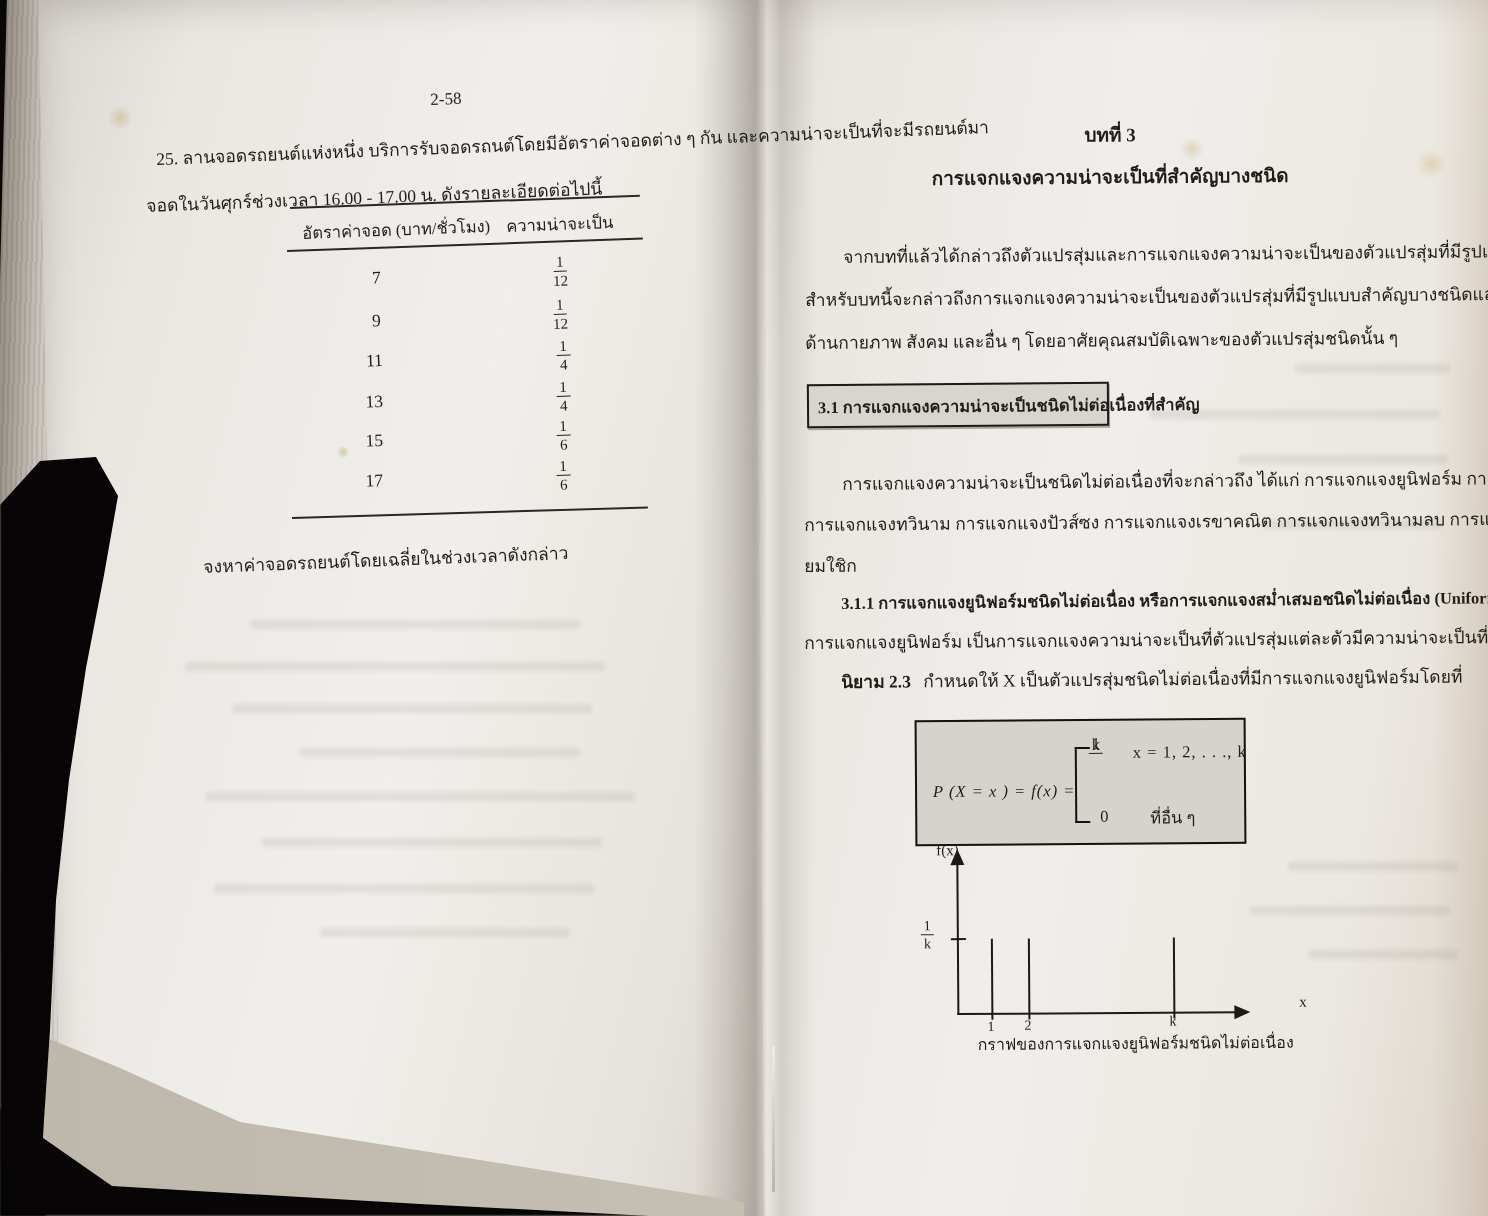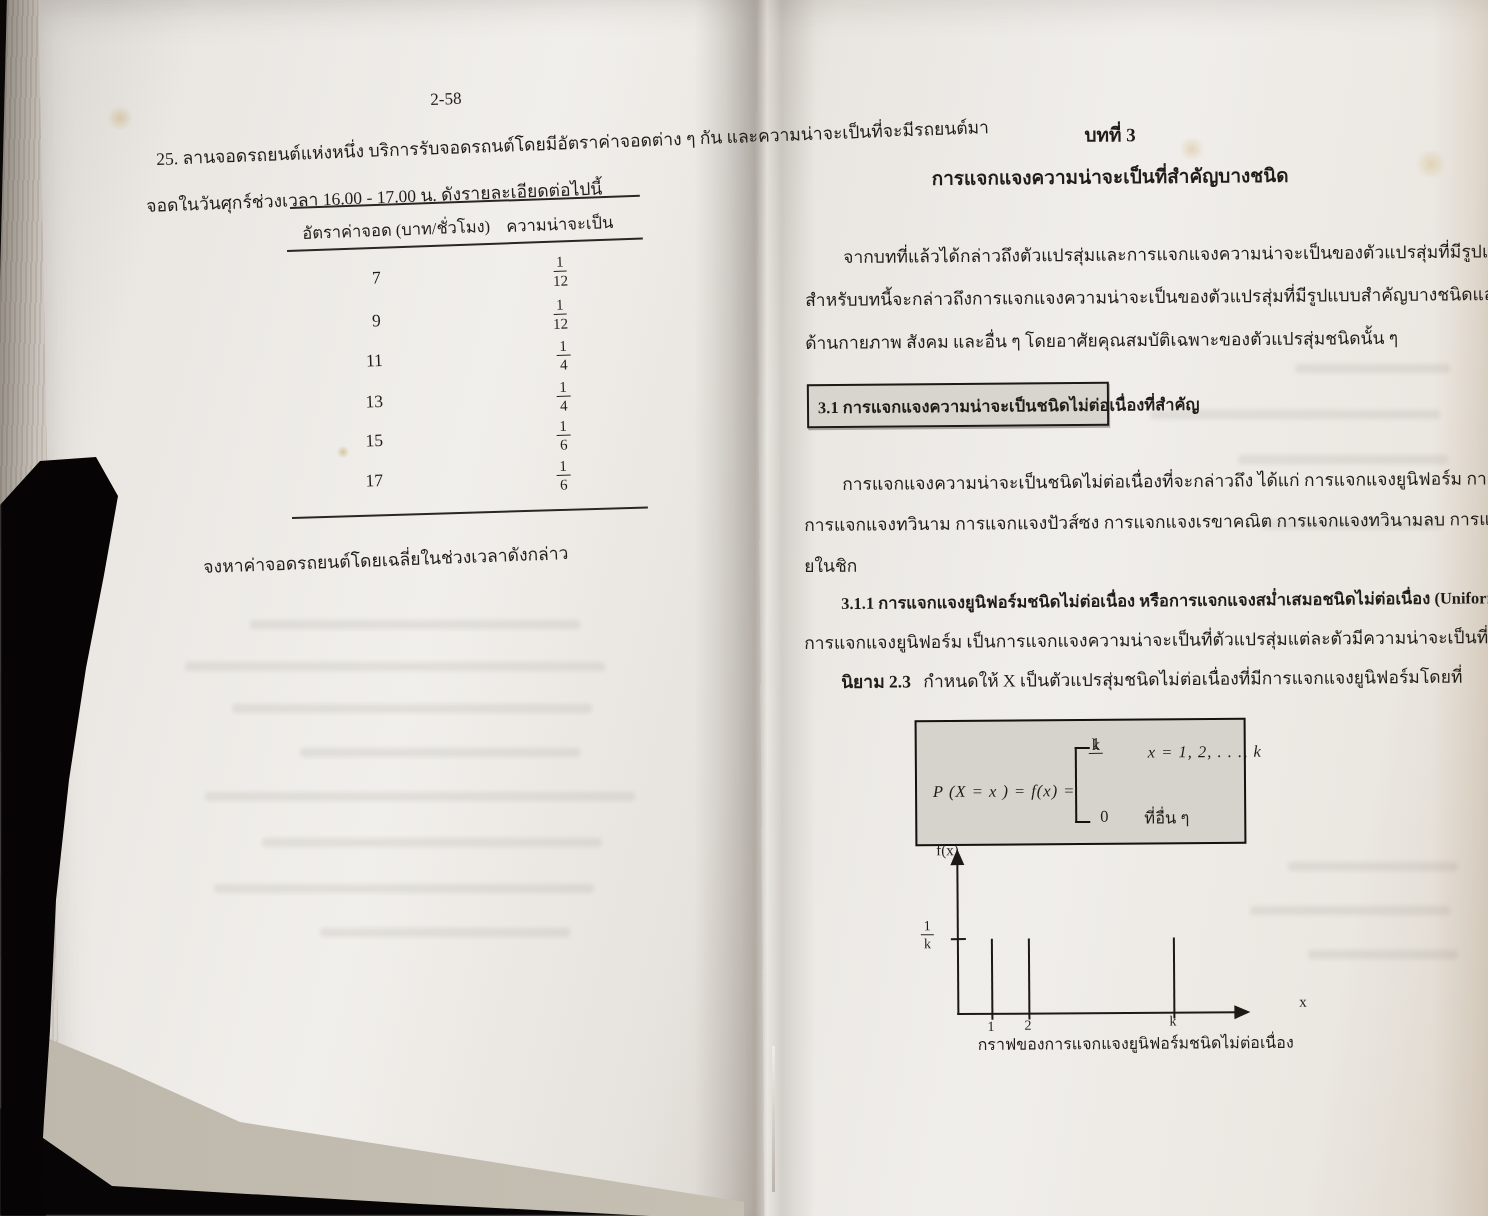--- a/index.html
+++ b/index.html
@@ -50,23 +50,23 @@
   .section-box{position:absolute;left:807px;top:383px;width:298px;height:40px;
     background:#d8d5cf;border:2px solid #1c1916;box-shadow:1px 2px 0 rgba(40,35,30,.35);
     transform:rotate(-0.5deg);}
   .section-box span{position:absolute;left:9px;top:8px;font-size:16.5px;font-weight:600;white-space:nowrap;}
   .fbox{position:absolute;left:915px;top:719px;width:327px;height:122px;
     background:#d6d3cd;border:2px solid #14110e;transform:rotate(-0.4deg);}
   .fbox span{position:absolute;white-space:nowrap;font-size:16.5px;}
   .f-lhs{left:16px;top:60px;letter-spacing:1px;font-style:italic;}
   .bracket{left:158px;top:26px;width:13px;height:72px;border:2px solid #14110e;border-right:none;}
   .f-frac{left:179px;top:14px;}
-  .f-cond1{left:231px;top:22px;letter-spacing:1px;font-style:italic;}
+  .f-cond1{left:216px;top:22px;letter-spacing:1px;}
   .f-zero{left:183px;top:86px;}
-  .f-cond2{left:227px;top:84px;text-align:center;}
+  .f-cond2{left:233px;top:84px;text-align:center;}
   .graph{position:absolute;left:905px;top:843px;width:420px;height:230px;transform:rotate(-0.4deg);}
   .graph .lab{position:absolute;font-size:15px;white-space:nowrap;}
   .g-caption{position:absolute;left:72px;top:188px;width:300px;text-align:center;font-size:16px;white-space:nowrap;}
 </style>
 </head>
 <body>
 
 <div class="photo">
 
   <div class="fore-edge"></div>
@@ -155,21 +155,21 @@
     <div class="tr" style="left:843px;top:247px;">จากบทที่แล้วได้กล่าวถึงตัวแปรสุ่มและการแจกแจงความน่าจะเป็นของตัวแปรสุ่มที่มีรูปแบบต่าง  ๆ   มากมาย</div>
     <div class="tr" style="left:805px;top:290px;">สำหรับบทนี้จะกล่าวถึงการแจกแจงความน่าจะเป็นของตัวแปรสุ่มที่มีรูปแบบสำคัญบางชนิดและนิยมใช้เพื่อการแก้ปัญหา</div>
     <div class="tr" style="left:805px;top:333px;">ด้านกายภาพ สังคม และอื่น ๆ โดยอาศัยคุณสมบัติเฉพาะของตัวแปรสุ่มชนิดนั้น ๆ</div>
 
     <div class="section-box">
       <span>3.1  การแจกแจงความน่าจะเป็นชนิดไม่ต่อเนื่องที่สำคัญ</span>
     </div>
 
     <div class="tr" style="left:842px;top:474px;">การแจกแจงความน่าจะเป็นชนิดไม่ต่อเนื่องที่จะกล่าวถึง  ได้แก่  การแจกแจงยูนิฟอร์ม  การแจกแจงเบอร์นูลี</div>
     <div class="tr" style="left:804px;top:515px;">การแจกแจงทวินาม  การแจกแจงปัวส์ซง  การแจกแจงเรขาคณิต  การแจกแจงทวินามลบ  การแจกแจงไฮเฟอร์จีออ</div>
-    <div class="tr" style="left:804px;top:556px;">ยในชิก</div>
+    <div class="tr" style="left:804px;top:556px;">ยมใชิก</div>
 
     <div class="tr bold" style="left:841px;top:594px;font-size:16.5px;">3.1.1 การแจกแจงยูนิฟอร์มชนิดไม่ต่อเนื่อง หรือการแจกแจงสม่ำเสมอชนิดไม่ต่อเนื่อง (Uniform Distribution)</div>
     <div class="tr" style="left:804px;top:633px;">การแจกแจงยูนิฟอร์ม  เป็นการแจกแจงความน่าจะเป็นที่ตัวแปรสุ่มแต่ละตัวมีความน่าจะเป็นที่จะเกิดเท่ากัน</div>
 
     <div class="tr" style="left:841px;top:672px;">
       <span class="bold">นิยาม 2.3</span>
       <span style="margin-left:8px;">กำหนดให้ X เป็นตัวแปรสุ่มชนิดไม่ต่อเนื่องที่มีการแจกแจงยูนิฟอร์มโดยที่</span>
     </div>
 
     <div class="fbox">

